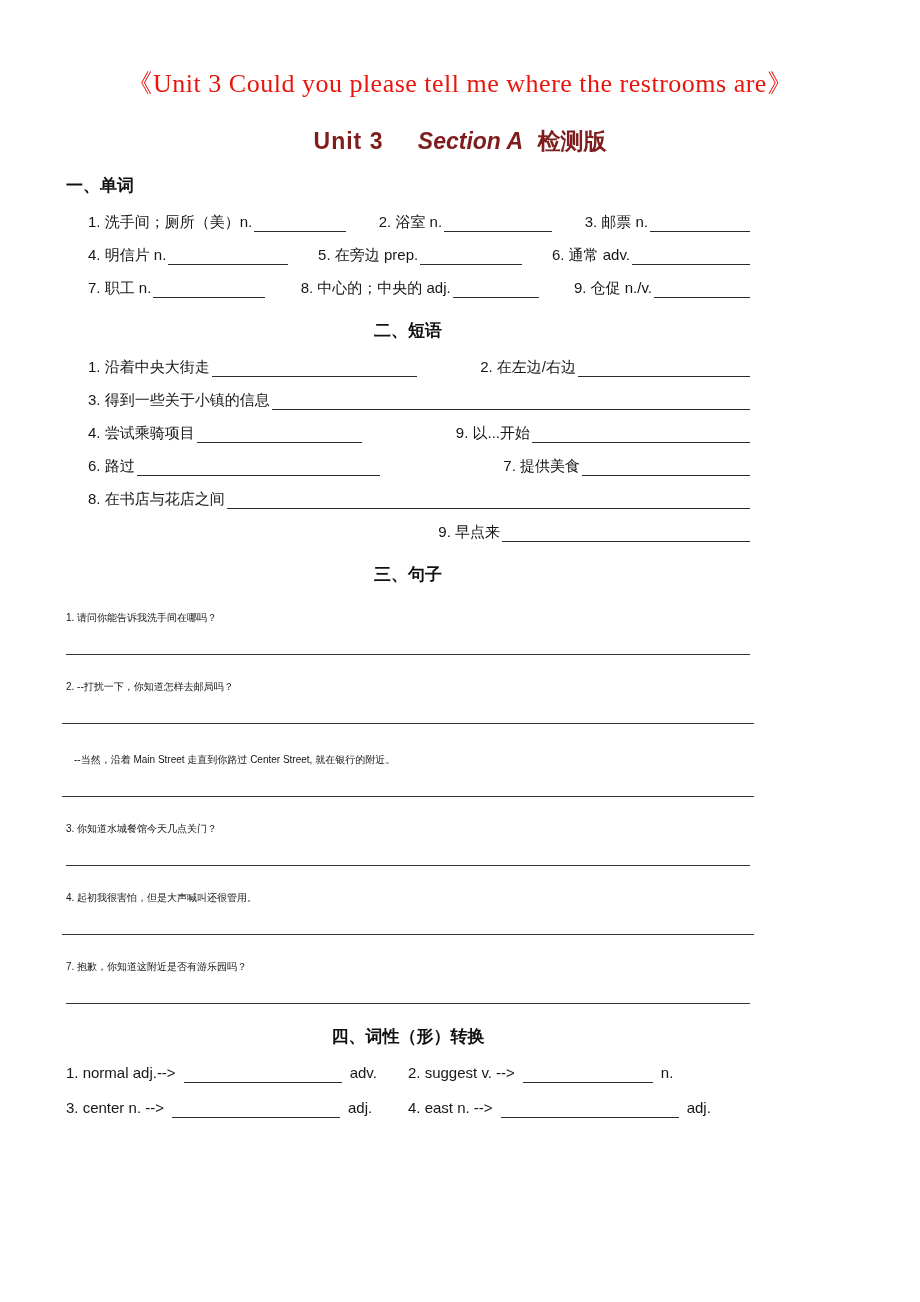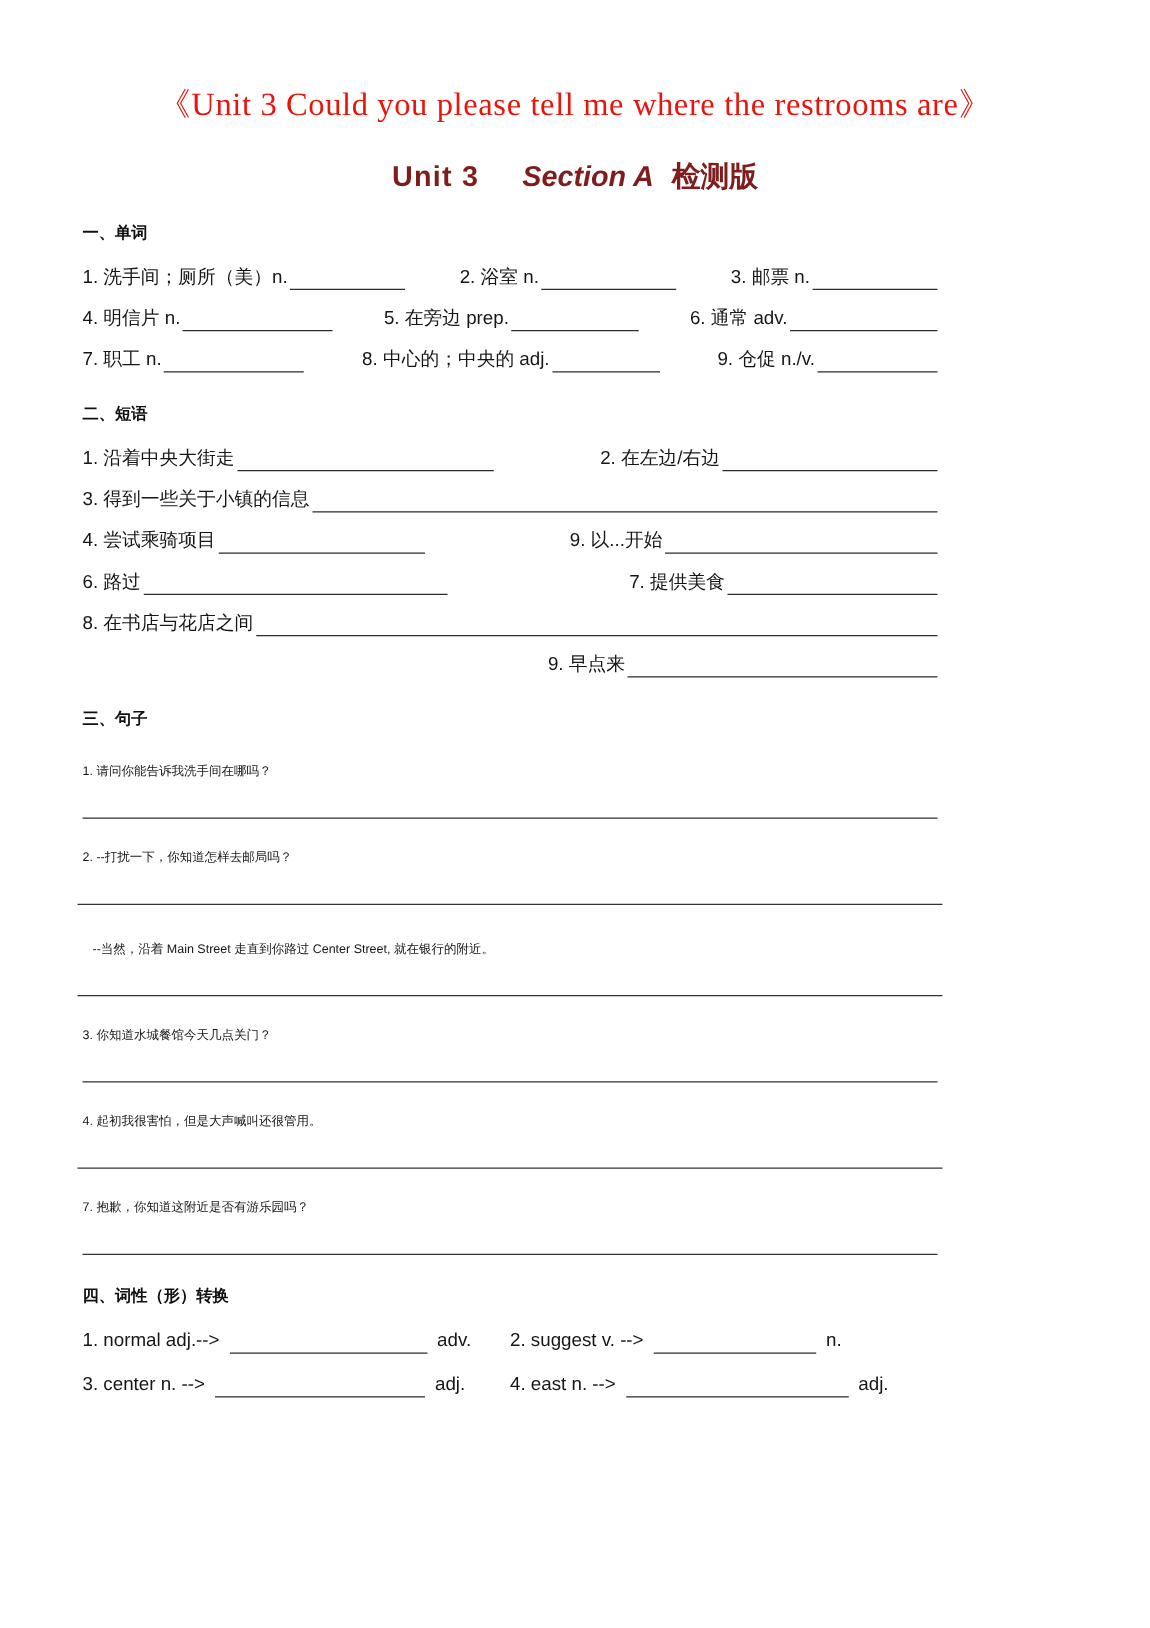--- a/index.html
+++ b/index.html
@@ -23,34 +23,34 @@
     text-align:center; margin-top:26px;
     font-size:23px; font-weight:bold; color:#7f1d1d;
   }
   .doc-title .t-unit { letter-spacing:1px; }
   .doc-title .t-section { font-style:italic; margin-left:28px; }
   .doc-title .t-type { margin-left:8px; }
 
   .content { width:684px; margin-left:66px; }
 
   h2.sec {
-    font-size:13px; font-weight:bold; color:#101010;
+    font-size:17px; font-weight:bold; color:#101010;
     margin-top:18px; line-height:22px;
   }
-  h2.sec.gap { margin-top:22px; }
+  h2.sec.gap { margin-top:22px;text-align:center; }
 
   .row {
     display:flex; justify-content:space-between; align-items:flex-end;
     margin-top:13px; font-size:15px; line-height:20px; white-space:nowrap;
   }
   .row.first { margin-top:15px; }
   .row.left { justify-content:flex-end; }
 
   .item { display:inline-flex; align-items:flex-end; }
-  .lbl { padding-right:2px; }
+  .lbl { padding-right:2px;margin-left:22px; }
 
   .blank {
     display:inline-block; height:16px;
     border-bottom:1.4px solid #2c2c2c;
   }
   .blank.fill { flex:1 1 auto; }
 
   .sentence { font-size:10px; line-height:20px; margin-top:22px; }
   .sentence.cont { margin-top:26px; padding-left:8px; }
   .ans-line {

